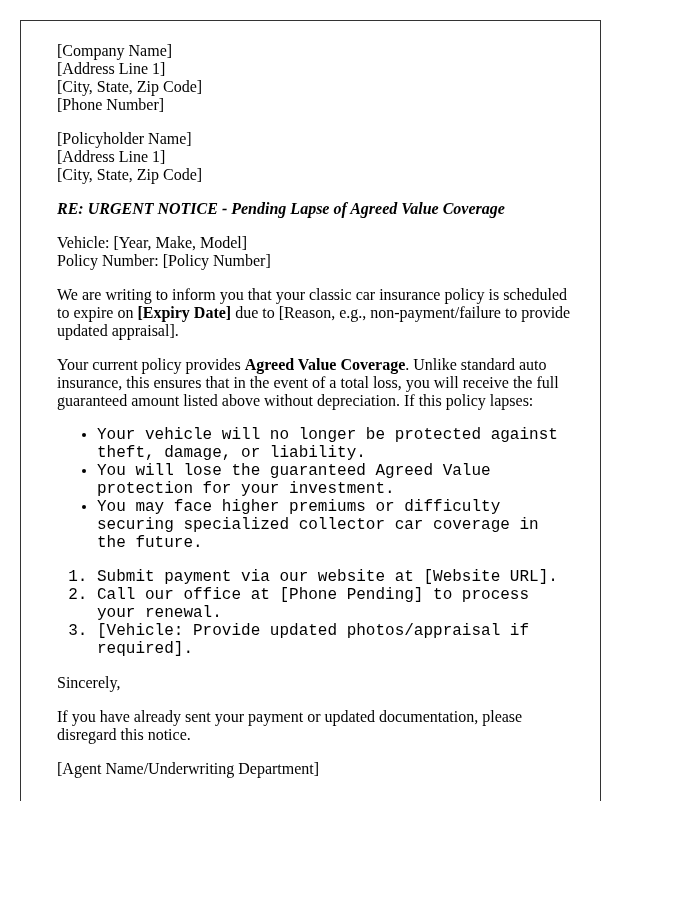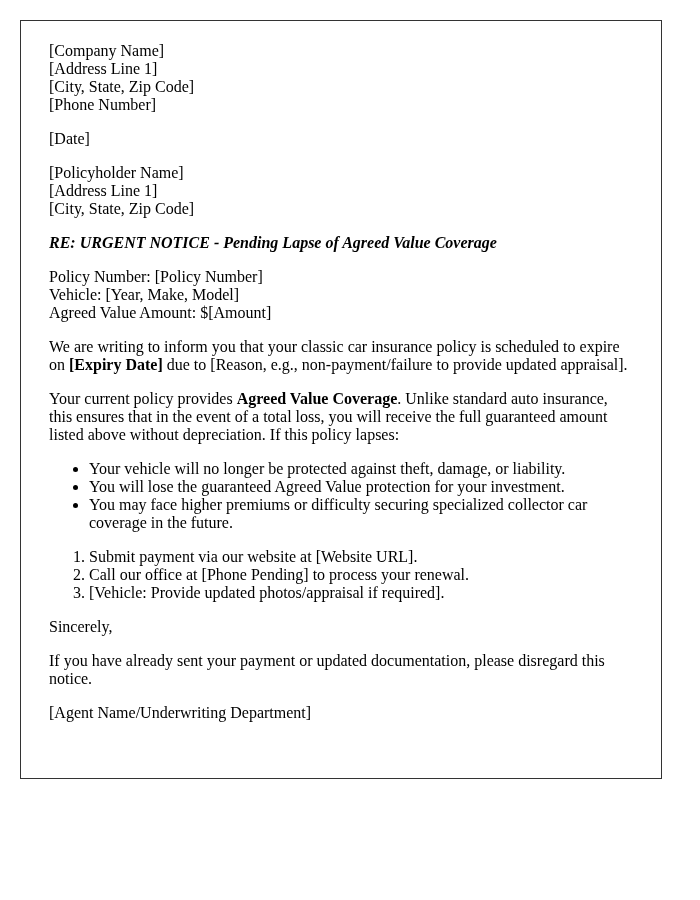--- a/index.html
+++ b/index.html
@@ -19,64 +19,63 @@
   .page-clip {
     position: absolute;
     left: 20px;
     top: 20px;
     width: 642px;
     height: 781px;
     overflow: hidden;
   }
   .letter {
     box-sizing: border-box;
-    width: 642px;
+    width: 581px;
     border: 1px solid #333333;
-    padding: 21px 28px 40px 28px;
+    padding: 21px 28px 40px 36px;
     line-height: 18px;
   }
   .letter p {
     margin: 0 0 16px 0;
   }
   .block-line { display: block; }
   .subject { font-weight: bold; font-style: italic; }
   strong { font-weight: bold; text-align: center; }
   ul, ol {
     margin: 8px 0 16px 0;
     padding-left: 40px;
+    font-family: Liberation Mono, monospace;
   }
   li { margin: 0; }
 </style>
 </head>
 <body>
 
 <div class="page-clip">
   <div class="letter">
 
     <p>
       <span class="block-line">[Company Name]</span>
       <span class="block-line">[Address Line 1]</span>
       <span class="block-line">[City, State, Zip Code]</span>
       <span class="block-line">[Phone Number]</span>
     </p>
 
-    <p>[Date]</p>
 
     <p>
       <span class="block-line">[Policyholder Name]</span>
       <span class="block-line">[Address Line 1]</span>
       <span class="block-line">[City, State, Zip Code]</span>
     </p>
 
     <p class="subject">RE: URGENT NOTICE - Pending Lapse of Agreed Value Coverage</p>
 
     <p>
+      <span class="block-line">Vehicle: [Year, Make, Model]</span>
       <span class="block-line">Policy Number: [Policy Number]</span>
-      <span class="block-line">Vehicle: [Year, Make, Model]</span>
-      <span class="block-line">Agreed Value Amount: $[Amount]</span>
     </p>
 
 
     <p><span>We are writing to inform you that your classic car insurance policy is scheduled to expire on </span><strong>[Expiry Date]</strong><span> due to [Reason, e.g., non-payment/failure to provide updated appraisal].</span></p>
 
     <p><span>Your current policy provides </span><strong>Agreed Value Coverage</strong><span>. Unlike standard auto insurance, this ensures that in the event of a total loss, you will receive the full guaranteed amount listed above without depreciation. If this policy lapses:</span></p>
 
     <ul>
       <li>Your vehicle will no longer be protected against theft, damage, or liability.</li>
       <li>You will lose the guaranteed Agreed Value protection for your investment.</li>

